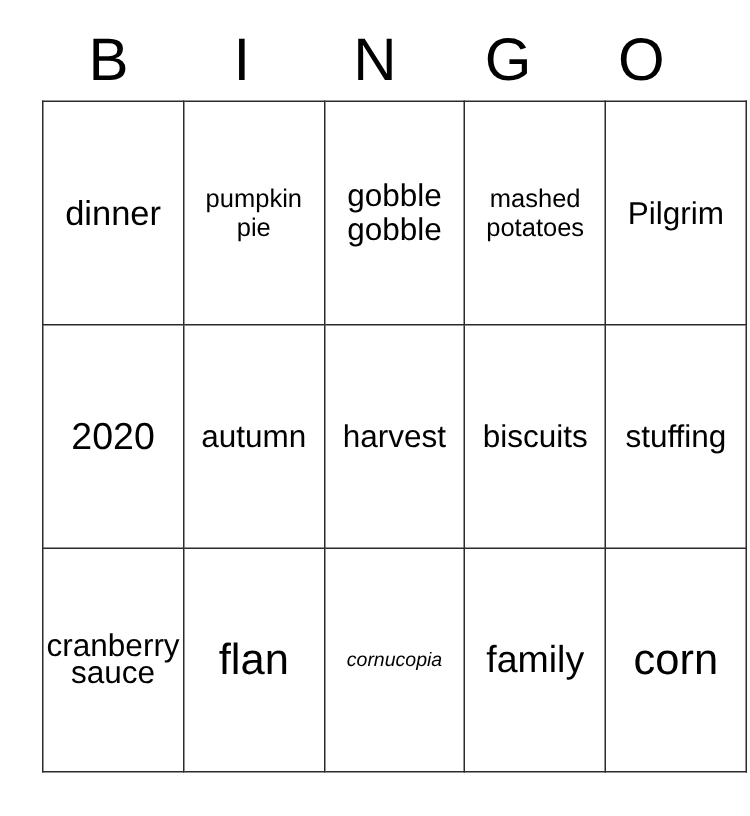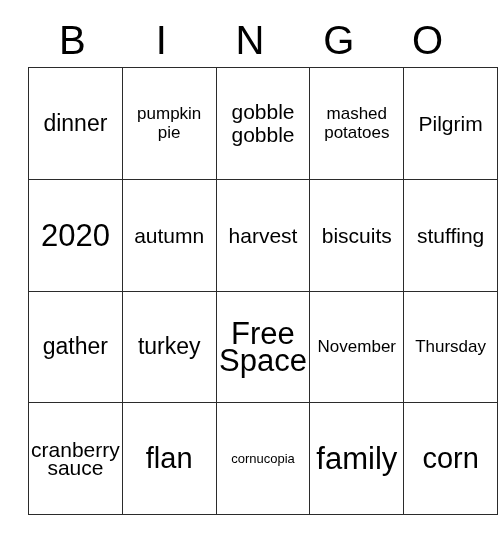--- a/index.html
+++ b/index.html
@@ -63,26 +63,26 @@
   }
   .cell-text {
     display: block;
     width: 100%;
     color: #000000;
     font-weight: 400;
   }
 
   
   .fs-xxl { font-size: 29px; line-height: 31px; }
-  .fs-xl  { font-size: 31px; line-height: 27px; }
+  .fs-xl  { font-size: 25px; line-height: 27px; }
   .fs-lg  { font-size: 23px; line-height: 25px; }
   .fs-md  { font-size: 21px; line-height: 23px; }
   .fs-sm  { font-size: 17px; line-height: 19px; }
   .fs-xs  { font-size: 21px; line-height: 18px; }
-  .fs-xxs { font-size: 13px; line-height: 16px; }
+  .fs-xxs { font-size: 13px; line-height: 16px; font-style: italic; }
 </style>
 </head>
 <body>
 
 <div class="card">
 
   <div class="header-row">
     <div class="header-cell">B</div>
     <div class="header-cell">I</div>
     <div class="header-cell">N</div>
@@ -121,37 +121,20 @@
           </td>
         <td>
             <span class="cell-text fs-md">biscuits</span>
           </td>
         <td>
             <span class="cell-text fs-md">stuffing</span>
           </td>
       </tr>
       <tr>
         <td>
-            <span class="cell-text fs-lg">gather</span>
-          </td>
-        <td>
-            <span class="cell-text fs-lg">turkey</span>
-          </td>
-        <td>
-            <span class="cell-text fs-xl">Free Space</span>
-          </td>
-        <td>
-            <span class="cell-text fs-sm">November</span>
-          </td>
-        <td>
-            <span class="cell-text fs-sm">Thursday</span>
-          </td>
-      </tr>
-      <tr>
-        <td>
             <span class="cell-text fs-xs">cranberry sauce</span>
           </td>
         <td>
             <span class="cell-text fs-xxl">flan</span>
           </td>
         <td>
             <span class="cell-text fs-xxs">cornucopia</span>
           </td>
         <td>
             <span class="cell-text fs-xl">family</span>

